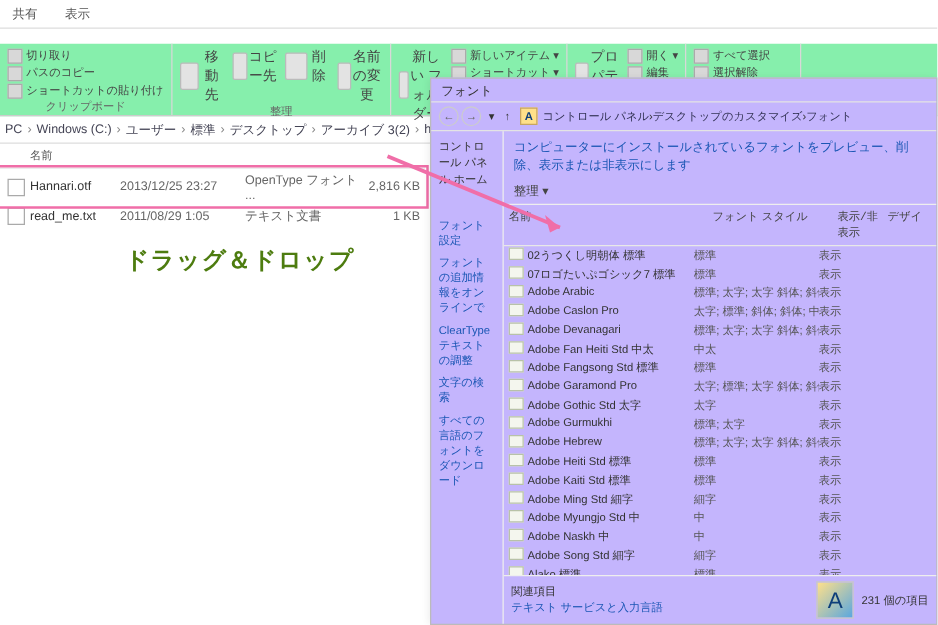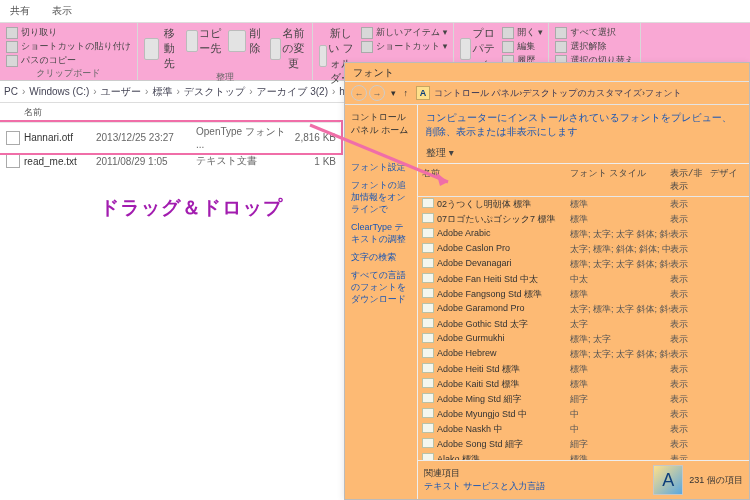--- a/index.html
+++ b/index.html
@@ -1,21 +1,21 @@
 <!DOCTYPE html>
 <html><head>
 <meta charset="utf-8">
 <style>
   * { box-sizing: border-box; margin: 0; padding: 0; font-family: "Meiryo", "Yu Gothic", sans-serif; }
   body { width: 750px; height: 500px; background: #fff; position: relative; overflow: hidden; font-size: 10px; color: #333; }
 
   
   .ribbon-tabs { display: flex; gap: 14px; padding: 2px 6px; border-bottom: 1px solid #ddd; }
   .ribbon-tab { font-size: 10px; color: #555; padding: 2px 4px; }
-  .ribbon { display: flex; background: #f9a8d4; border-bottom: 1px solid #ccc; height: 58px; }
+  .ribbon { display: flex; background: #86efac; border-bottom: 1px solid #ccc; height: 58px; margin-top: 12px; }
   .rgroup { border-right: 1px solid #d8d8d8; padding: 3px 6px 1px; display: flex; flex-direction: column; justify-content: space-between; }
   .rgroup .glabel { text-align: center; font-size: 9px; color: #666; }
   .ritems { display: flex; gap: 6px; align-items: flex-start; }
   .rbig { display: flex; flex-direction: row; align-items: center; width: 36px; font-size: 11px; color: #444; text-align: center; }
   .rbig .ico { width: 22px; height: 22px; background: #e3e3e3; border: 1px solid #bbb; border-radius: 2px; }
   .rsmall { font-size: 9px; color: #444; line-height: 13px; display: flex; align-items: center; gap: 3px; }
   .rsmall .ico { width: 12px; height: 12px; background: #d8d8d8; border: 1px solid #aaa; }
   .rcol { display: flex; flex-direction: column; gap: 1px; }
 
   
@@ -31,37 +31,37 @@
   .cols span:nth-child(3) { width: 90px; }
   .cols span:nth-child(4) { width: 50px; text-align: right; }
   .frow { display: flex; align-items: center; font-size: 10px; padding: 2px 4px 2px 6px; }
   .frow .ficon { width: 14px; height: 14px; background: #fff; border: 1px solid #aaa; margin-right: 4px; display:inline-block; }
   .frow span:nth-child(2) { flex: 1.4; }
   .frow span:nth-child(3) { width: 100px; color: #666; }
   .frow span:nth-child(4) { width: 90px; color: #666; }
   .frow span:nth-child(5) { width: 50px; text-align: right; color: #666; }
   .frow.sel { outline: 2px solid #f06ea8; outline-offset: 1px; }
 
-  .overlay-text { position: absolute; left: 100px; top: 195px; font-size: 19px; font-weight: bold; color: #a21caf; letter-spacing: 1px; }
+  .overlay-text { position: absolute; left: 100px; top: 195px; font-size: 19px; font-weight: bold; color: #4d7c0f; letter-spacing: 1px; }
 
   
-  .fontwin { position: absolute; left: 344px; top: 62px; right: 0; bottom: 0; background: #fdba74; border: 1px solid #bbb; box-shadow: -2px 0 6px rgba(0,0,0,0.07); display: flex; flex-direction: column; }
+  .fontwin { position: absolute; left: 344px; top: 62px; right: 0; bottom: 0; background: #c4b5fd; border: 1px solid #bbb; box-shadow: -2px 0 6px rgba(0,0,0,0.07); display: flex; flex-direction: column; }
   .fw-title { padding: 3px 8px 1px; font-size: 10px; color: #333; border-bottom: 1px solid #e4e4e4; }
   .fw-addr { display: flex; align-items: center; padding: 3px 6px; border-bottom: 1px solid #e4e4e4; font-size: 9px; }
   .fw-addr .navbtn { width: 16px; height: 16px; border: 1px solid #ccc; border-radius: 50%; display: flex; align-items: center; justify-content: center; margin-right: 2px; color: #666; }
   .fw-addr .seg { color: #335; }
   .fw-body { display: flex; flex: 1; min-height: 0; }
   .fw-side { width: 118px; border-right: 1px solid #eee; padding: 6px; font-size: 9px; }
   .fw-side .hd { color: #333; margin-bottom: 24px; }
   .fw-side .lk { color: #1a56b4; margin-bottom: 6px; line-height: 12px; cursor: pointer; }
   .fw-main { flex: 1; display: flex; flex-direction: column; min-height: 0; }
   .fw-desc { padding: 6px 8px 4px; font-size: 10px; color: #1a56b4; }
   .fw-toolbar { padding: 3px 8px; font-size: 10px; color: #444; border-bottom: 1px solid #eee; }
   .fw-cols { display: flex; font-size: 9px; color: #444; border-bottom: 1px solid #e8e8e8; padding: 3px 4px; }
-  .fw-cols span:nth-child(1){ width: 148px;} .fw-cols span:nth-child(2){ width: 100px;} .fw-cols span:nth-child(3){ width: 40px; font-family: Liberation Mono, monospace;} .fw-cols span:nth-child(4){ width:35px;}
+  .fw-cols span:nth-child(1){ width: 148px;} .fw-cols span:nth-child(2){ width: 100px; margin-left: 15px;} .fw-cols span:nth-child(3){ width: 40px; font-family: Liberation Mono, monospace;} .fw-cols span:nth-child(4){ width:35px;}
   .fw-list { flex: 1; overflow: hidden; }
   .fw-row { display: flex; font-size: 9px; padding: 1px 4px; }
   .fw-row .fi { width: 12px; height: 10px; border: 1px solid #b8c2a8; background: #f4f6ee; margin-right: 3px; }
   .fw-row span:nth-child(2){ width: 133px; white-space: nowrap; overflow: hidden; }
   .fw-row span:nth-child(3){ width: 100px; color: #555; white-space: nowrap; overflow: hidden;}
   .fw-row span:nth-child(4){ width: 40px; color: #555;} .fw-row span:nth-child(5){ width:35px; color:#555;}
   .fw-foot { border-top: 1px solid #eee; display: flex; align-items: center; padding: 4px 6px; font-size: 9px; justify-content: space-between; }
   .fw-see { color: #333; }
   .fw-rel a { color: #1a56b4; display:block; }
   .fw-count { display: flex; align-items: center; gap: 6px; }
@@ -82,25 +82,25 @@
 
 <div class="ribbon">
   <div class="rgroup">
     <div class="rcol">
       <div class="rsmall">
           <span class="ico"></span>
           <span>切り取り</span>
         </div>
       <div class="rsmall">
           <span class="ico"></span>
+          <span>パスのコピー</span>
+        </div>
+      <div class="rsmall">
+          <span class="ico"></span>
           <span>ショートカットの貼り付け</span>
-        </div>
-      <div class="rsmall">
-          <span class="ico"></span>
-          <span>パスのコピー</span>
         </div>
     </div>
     <div class="glabel">クリップボード</div>
   </div>
   <div class="rgroup">
     <div class="ritems">
       <div class="rbig">
           <div class="ico"></div>
           <span>移動先</span>
         </div>

